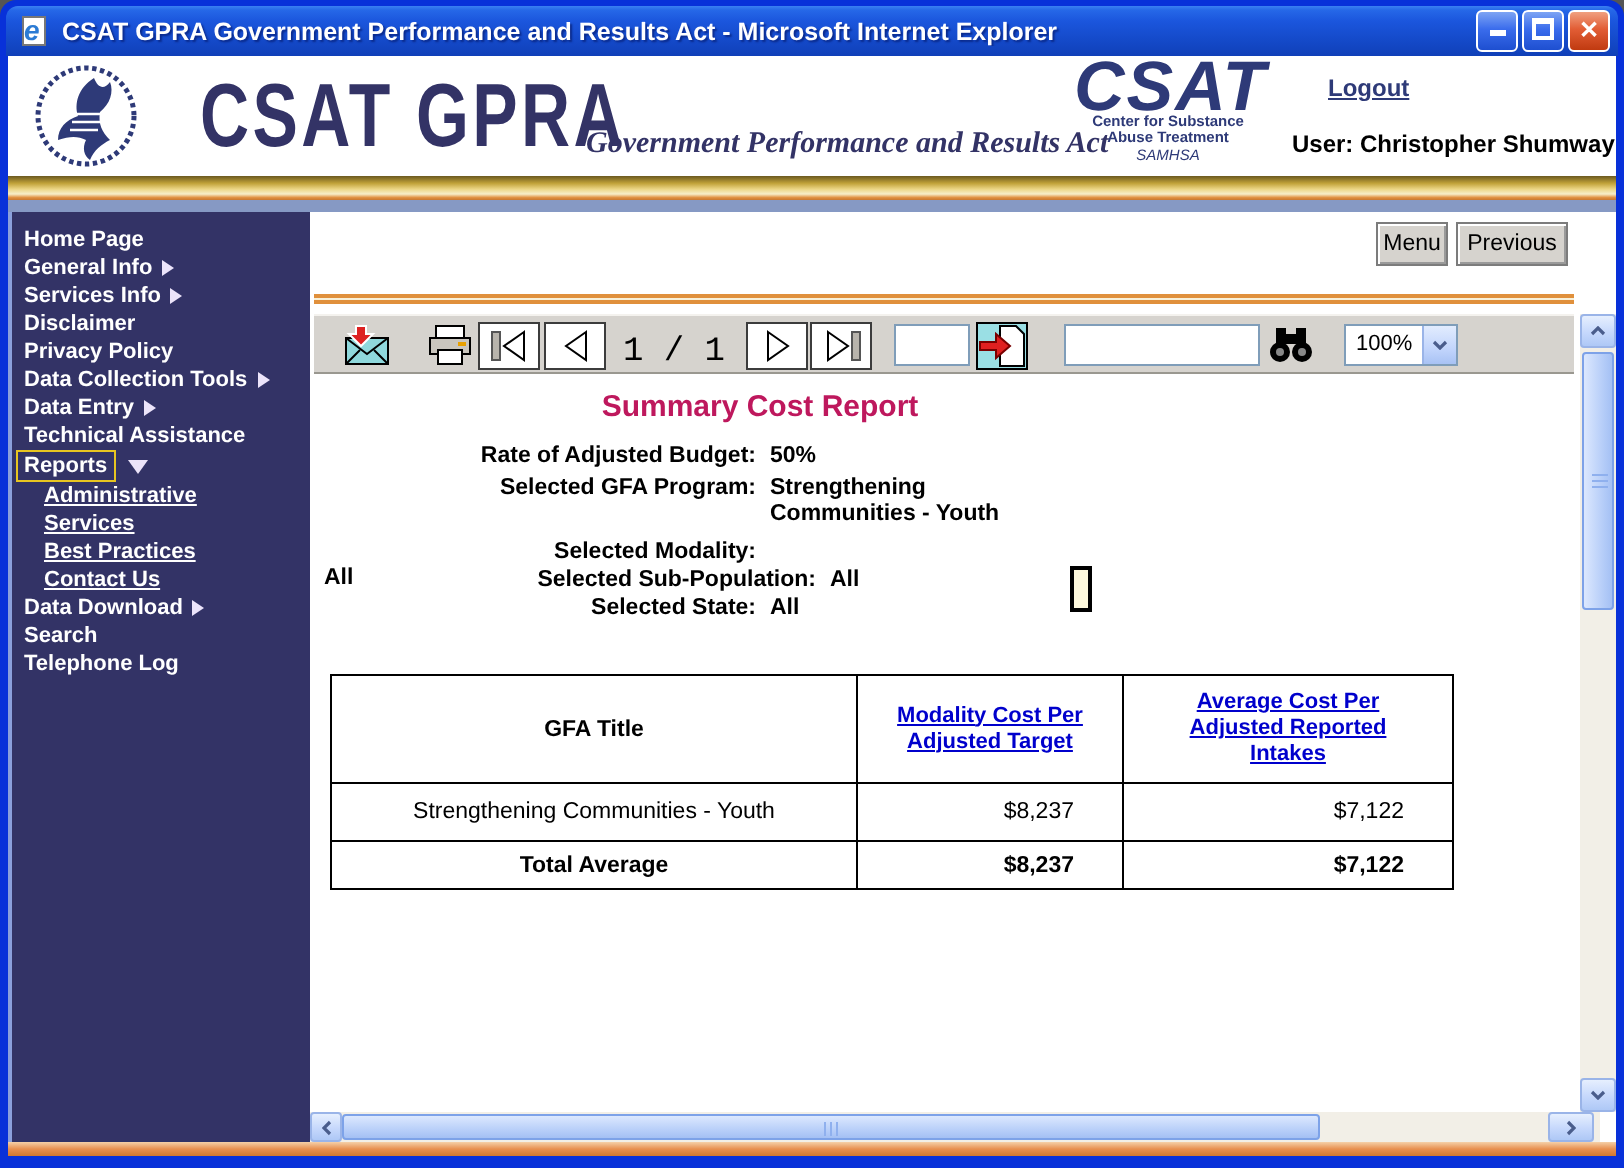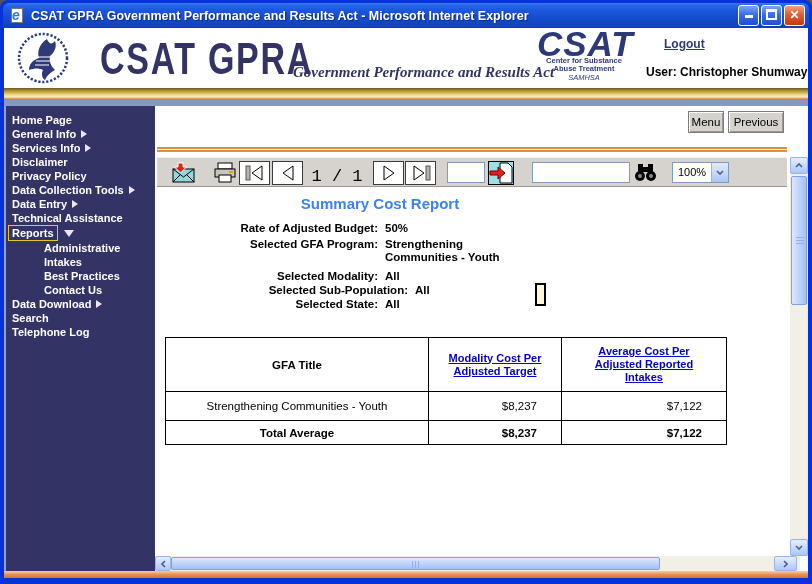--- a/index.html
+++ b/index.html
@@ -44,21 +44,21 @@
 
   .goldbar { position:absolute; left:4px; top:88px; width:804px; height:12px;
     background:linear-gradient(180deg,#6b5920 0%,#c0a138 30%,#ecd686 55%,#f7eec9 75%,#e09040 90%,#c87830 100%); }
   .blueline { position:absolute; left:4px; top:100px; width:804px; height:6px; background:#8699c4; }
 
   
   .sidebar { position:absolute; left:4px; top:106px; width:151px; height:465px; background:#333366; padding-top:7px; }
   .sidebar::before { content:""; position:absolute; left:0; top:0; bottom:0; width:2px; background:#8ba0dc; }
   .nav-item { color:#fff; font-weight:bold; font-size:11px; line-height:14px; padding-left:8px;
     white-space:nowrap; cursor:pointer; display:flex; align-items:center; }
-  .nav-item.indent { padding-left:40px; }
+  .nav-item.indent { padding-left:18px;text-decoration:underline; }
   .arr-right { display:inline-block; width:0; height:0; margin-left:5px;
     border-left:6px solid #ece4fa; border-top:4px solid transparent; border-bottom:4px solid transparent; }
   .arr-down { display:inline-block; width:0; height:0; margin-left:6px;
     border-top:7px solid #ece4fa; border-left:5px solid transparent; border-right:5px solid transparent; }
   .active-box { border:1px solid #e8c520; padding:0 3px; margin-left:-4px; }
 
   
   .main { position:absolute; left:155px; top:106px; width:653px; height:465px; background:#fff; }
   .btn3d { position:absolute; top:5px; height:22px; background:#d6d3ce; border:1px solid #7c7c7c;
     box-shadow:inset 1px 1px 0 #fff, inset -1px -1px 0 #9a9a9a; color:#000; font-size:11.5px;
@@ -97,21 +97,21 @@
   .v-thumb::after { content:""; position:absolute; left:4px; top:50%; margin-top:-4px; width:8px; height:8px;
     background:repeating-linear-gradient(180deg,#8fb0ee 0,#8fb0ee 1px,transparent 1px,transparent 3px); }
   .h-thumb { position:absolute; left:16px; top:1px; width:489px; height:13px; border:1px solid #7da2e8;
     border-radius:2px; background:linear-gradient(180deg,#dce8fe,#b4ccf8 70%,#a4c0f4); cursor:pointer; }
   .h-thumb::after { content:""; position:absolute; top:3px; left:50%; margin-left:-4px; height:7px; width:8px;
     background:repeating-linear-gradient(90deg,#8fb0ee 0,#8fb0ee 1px,transparent 1px,transparent 3px); }
 
   
   .report { position:absolute; left:0; top:81px; width:635px; height:369px; background:#fff; overflow:hidden; }
   .rpt-title { position:absolute; left:0; top:8px; width:450px; text-align:center;
-    font-weight:bold; font-size:15px; color:#3b82f6; }
+    font-weight:bold; font-size:15px; color:#be185d; }
   .frow { position:absolute; left:0; width:470px; display:flex; font-size:11.5px; font-weight:bold; color:#000; }
   .frow .flabel { width:223px; text-align:right; line-height:13px; }
   .frow .fvalue { margin-left:7px; width:150px; line-height:13px; }
   .artifact { position:absolute; left:380px; top:96px; width:11px; height:23px;
     border:2px solid #000; background:#fdf8dc; }
 
   .rpt-table { position:absolute; left:10px; top:150px; border-collapse:collapse; }
   .rpt-table td, .rpt-table th { border:1px solid #000; font-size:11.5px; color:#000; vertical-align:middle; }
   .col-title { width:263px; }
   .col-target { width:133px; }
@@ -206,21 +206,21 @@
         <span>Technical Assistance</span>
       </div>
     <div class="nav-item">
         <span class="active-box">Reports</span>
         <span class="arr-down"></span>
       </div>
     <div class="nav-item indent">
         <span>Administrative</span>
       </div>
     <div class="nav-item indent">
-        <span>Intakes</span>
+        <span>Services</span>
       </div>
     <div class="nav-item indent">
         <span>Best Practices</span>
       </div>
     <div class="nav-item indent">
         <span>Contact Us</span>
       </div>
     <div class="nav-item">
         <span>Data Download</span>
         <span class="arr-right"></span>
@@ -313,21 +313,21 @@
       <div class="rpt-title">Summary Cost Report</div>
 
       <div class="frow" style="top:35px;">
         <div class="flabel">Rate of Adjusted Budget:</div>
         <div class="fvalue">50%</div>
       </div>
       <div class="frow" style="top:51px;">
         <div class="flabel">Selected GFA Program:</div>
         <div class="fvalue" style="width:136px;">Strengthening Communities - Youth</div>
       </div>
-      <div class="frow" style="top:83px;">
+      <div class="frow" style="top:83px;flex-direction:column;">
         <div class="flabel">Selected Modality:</div>
         <div class="fvalue">All</div>
       </div>
       <div class="frow" style="top:97px;padding-left:30px;">
         <div class="flabel">Selected Sub-Population:</div>
         <div class="fvalue">All</div>
       </div>
       <div class="frow" style="top:111px;">
         <div class="flabel">Selected State:</div>
         <div class="fvalue">All</div>

